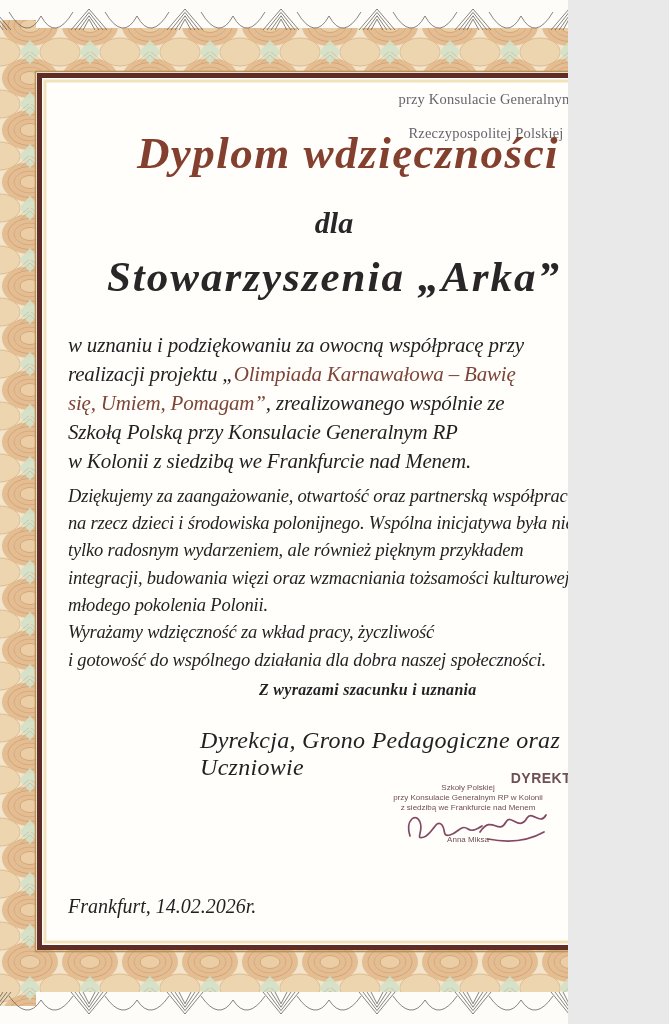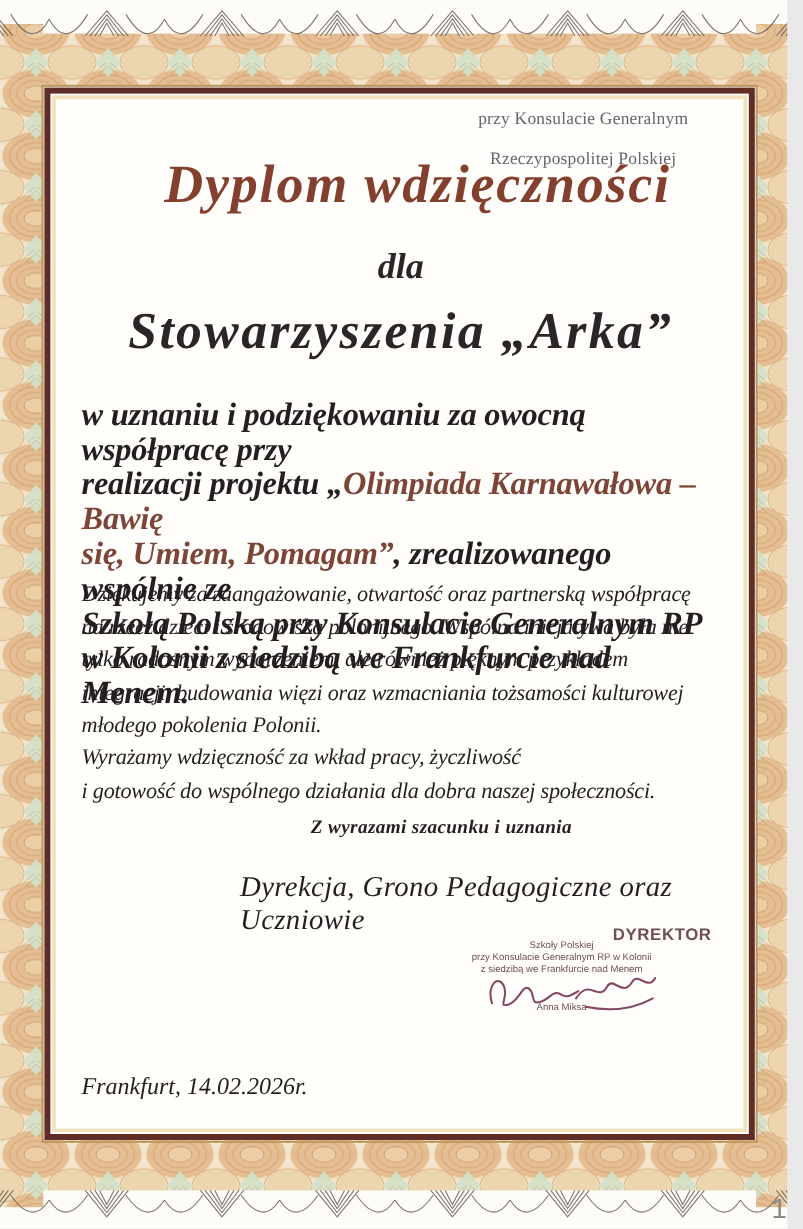--- a/index.html
+++ b/index.html
@@ -1,18 +1,18 @@
 <!DOCTYPE html>
 <html lang="pl"><head>
 <meta charset="utf-8">
 <style>
   html,body{margin:0;padding:0;background:#e9e9e9;}
   .page{
     position:relative;
-    width:656px;height:1024px;
+    width:568px;height:1024px;
     background:#fdfcf8;
     overflow:hidden;
     font-family:"Liberation Serif", serif;
     color:#231f20;
   }
   .border-svg{position:absolute;left:0;top:0;}
   #orn path{fill:none;stroke:#5b544d;stroke-width:0.9;opacity:0.8;}
   .abs{position:absolute;}
   .prelines{white-space:pre-line;}
   .stamp-top{
@@ -31,22 +31,22 @@
     left:46px;top:206px;width:576px;text-align:center;
     font-size:30px;font-weight:bold;font-style:italic;color:#2a2527;
   }
   .recipient{
     left:46px;top:252px;width:576px;text-align:center;
     font-size:43px;font-weight:bold;font-style:italic;
     color:#2a2527;letter-spacing:2px;
   }
   .para1{
     left:68px;top:331px;width:535px;
-    font-size:27px;line-height:29px;
-    font-weight:bold;font-style:italic;
+    font-size:21px;line-height:29px;
+    font-weight:normal;font-style:italic;
     letter-spacing:-0.2px;
   }
   .para1 .hl{color:#7d4537;}
   .para{
     left:68px;top:483px;width:545px;
     font-size:18.5px;line-height:27.2px;
     font-style:italic;letter-spacing:-0.2px;
   }
   .para3{top:618px;line-height:28px;}
   .closing{

